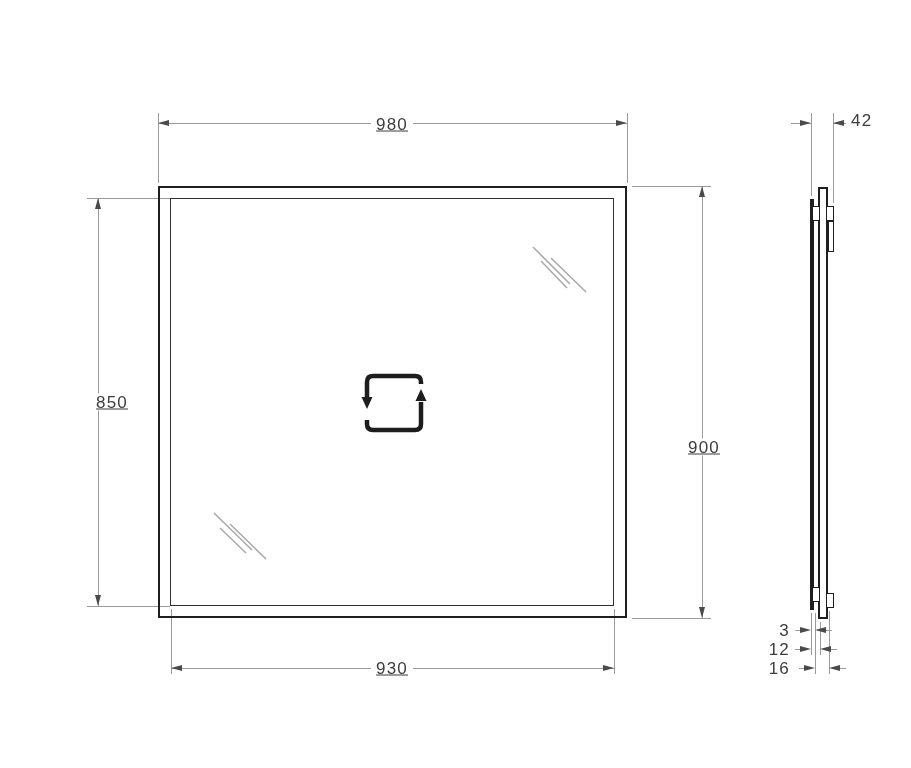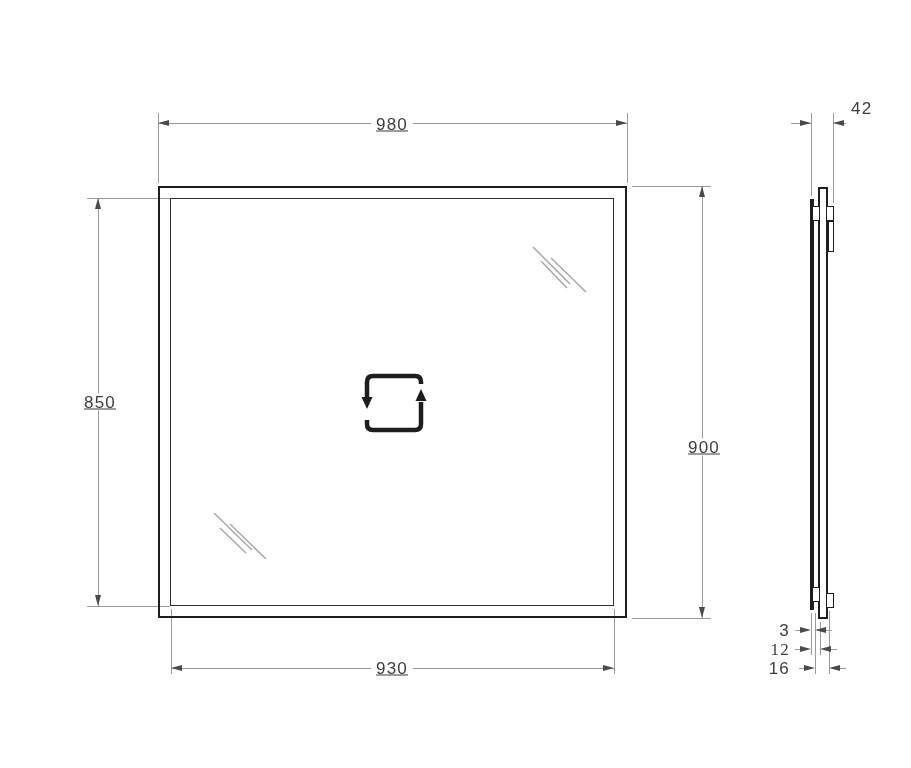--- a/index.html
+++ b/index.html
@@ -72,21 +72,21 @@
       <div class="arr r" style="left:603px;top:665px;"></div>
       <span class="dlabel cc" style="left:392px;top:668px;">930</span>
     </div>
 
     <div>
       <div class="ln h" style="left:87px;top:198px;width:83px;"></div>
       <div class="ln h" style="left:87px;top:606px;width:83px;"></div>
       <div class="ln v" style="left:98px;top:198px;height:408px;"></div>
       <div class="arr u" style="left:95px;top:198px;"></div>
       <div class="arr d" style="left:95px;top:595px;"></div>
-      <span class="dlabel cc" style="left:100px;top:402px;">850</span>
+      <span class="dlabel cc" style="left:112px;top:402px;">850</span>
     </div>
 
     <div>
       <div class="ln h" style="left:632px;top:186px;width:79px;"></div>
       <div class="ln h" style="left:632px;top:618px;width:79px;"></div>
       <div class="ln v" style="left:702px;top:186px;height:432px;"></div>
       <div class="arr u" style="left:699px;top:186px;"></div>
       <div class="arr d" style="left:699px;top:607px;"></div>
       <span class="dlabel cc" style="left:704px;top:403px;margin-top:44px;">900</span>
     </div>
@@ -101,40 +101,40 @@
     <div class="bracket" style="left:812px;top:587px;width:8px;height:15px;"></div>
     <div class="bracket" style="left:826px;top:593px;width:8px;height:15px;"></div>
 
     <div>
       <div class="ln v" style="left:811px;top:113px;height:83px;"></div>
       <div class="ln v" style="left:833px;top:113px;height:90px;"></div>
       <div class="ln h" style="left:791px;top:123px;width:20px;"></div>
       <div class="arr r" style="left:800px;top:120px;"></div>
       <div class="ln h" style="left:833px;top:123px;width:13px;"></div>
       <div class="arr l" style="left:833px;top:120px;"></div>
-      <span class="dlabel lc" style="left:846px;top:108px;">42</span>
+      <span class="dlabel lc" style="left:846px;top:120px;">42</span>
     </div>
 
     <div>
       <div class="ln v" style="left:811px;top:613px;height:42px;"></div>
       <div class="ln v" style="left:815px;top:613px;height:61px;"></div>
       <div class="ln h" style="left:795px;top:630px;width:6px;"></div>
       <div class="arr r" style="left:800px;top:627px;"></div>
       <div class="arr l" style="left:815px;top:627px;"></div>
       <div class="ln h" style="left:826px;top:630px;width:6px;"></div>
       <span class="dlabel rc" style="left:795px;top:630px;">3</span>
     </div>
 
     <div>
       <div class="ln v" style="left:820px;top:622px;height:33px;"></div>
       <div class="ln h" style="left:795px;top:649px;width:6px;"></div>
       <div class="arr r" style="left:800px;top:646px;"></div>
       <div class="arr l" style="left:820px;top:646px;"></div>
       <div class="ln h" style="left:831px;top:649px;width:6px;"></div>
-      <span class="dlabel rc" style="left:795px;top:649px;font-family:Liberation Serif, serif;">12</span>
+      <span class="dlabel rc" style="left:795px;top:649px;">12</span>
     </div>
 
     <div>
       <div class="ln v" style="left:829px;top:611px;height:63px;"></div>
       <div class="ln h" style="left:799px;top:668px;width:6px;"></div>
       <div class="arr r" style="left:804px;top:665px;"></div>
       <div class="arr l" style="left:829px;top:665px;"></div>
       <div class="ln h" style="left:840px;top:668px;width:6px;"></div>
       <span class="dlabel rc" style="left:795px;top:668px;">16</span>
     </div>

